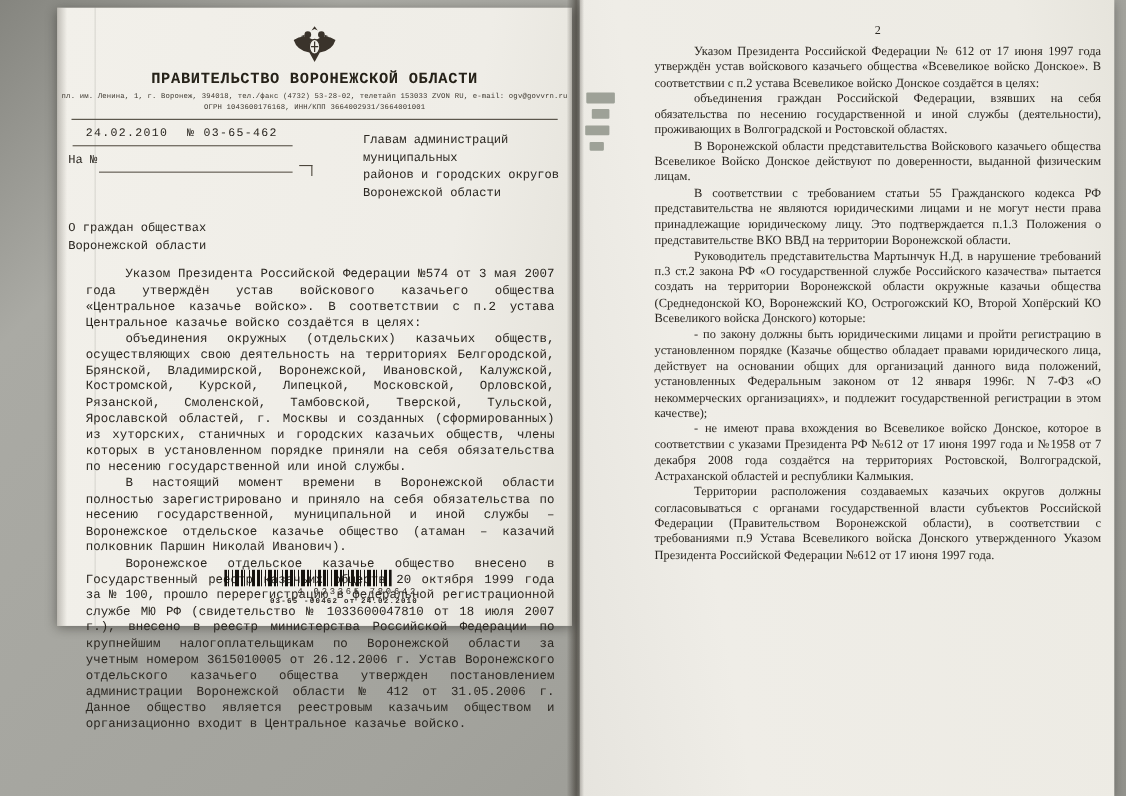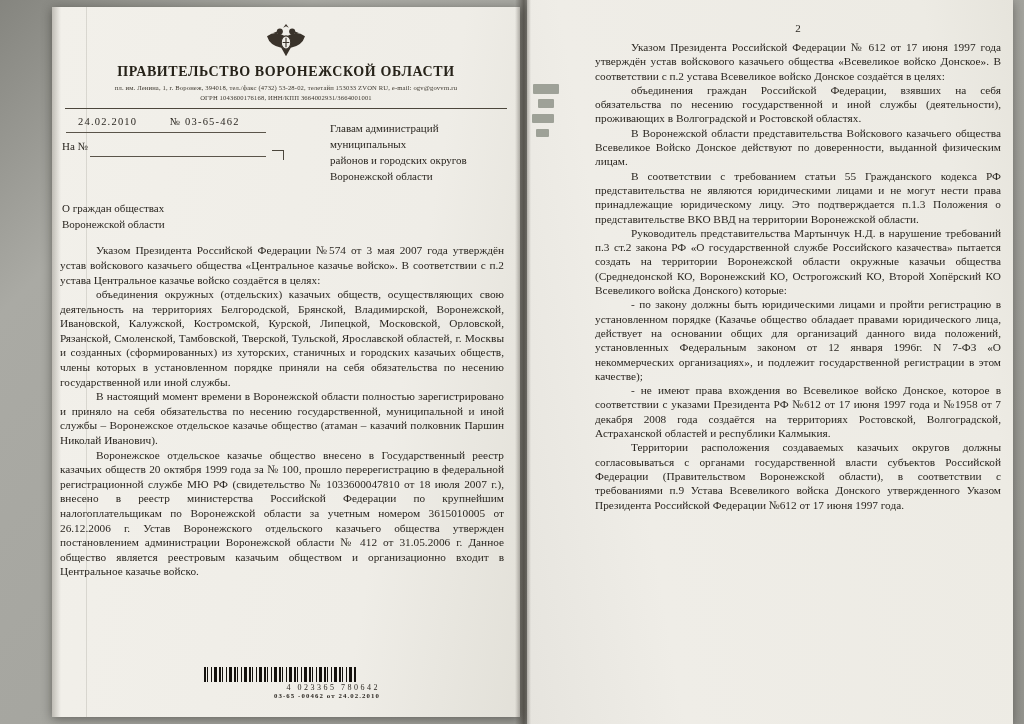--- a/index.html
+++ b/index.html
@@ -1,22 +1,22 @@
 <!DOCTYPE html>
 <html><head>
 <meta charset="utf-8">
 <style>
   html,body{margin:0;padding:0;background:#8f8f8b;}
   .scan{position:relative;width:1024px;height:724px;overflow:hidden;
         background:linear-gradient(135deg,#85857f,#aaaaa4 18%,#a3a39d 60%,#93938d);
         font-family:"Liberation Serif", serif;color:#2a2620;}
   .page{position:absolute;}
-  .page-left{left:52px;top:7px;width:468px;height:710px;
+  .page-left{left:52px;top:7px;width:468px;height:562px;
         background:linear-gradient(100deg,#f2f0ea 0%,#efede7 70%,#e2e0d8 100%);
-        box-shadow:0 2px 10px rgba(20,18,14,.45);}
+        box-shadow:0 2px 10px rgba(20,18,14,.45);font-family:Liberation Mono, monospace;}
   .page-right{left:527px;top:0;width:486px;height:724px;
         background:linear-gradient(80deg,#e6e4de 0%,#efede7 26%,#edebe4 85%,#e6e4dc 100%);
         box-shadow:0 2px 10px rgba(20,18,14,.4);}
   .spine{position:absolute;left:515px;top:0;width:16px;height:724px;z-index:5;
         background:linear-gradient(90deg,rgba(0,0,0,0),rgba(40,35,28,.5) 55%,rgba(0,0,0,0));}
   .edge-shadow{position:absolute;left:0;top:0;width:9px;height:100%;
         background:linear-gradient(90deg,rgba(60,55,45,.28),rgba(0,0,0,0));}
   .crease{position:absolute;left:34px;top:0;width:1px;height:100%;background:rgba(90,85,72,.16);}
 
   
@@ -33,21 +33,21 @@
   .ref-line1{position:absolute;left:4px;top:19px;width:200px;border-bottom:1px solid #5a544a;}
   .ref-reply{position:absolute;left:0;top:27px;font-size:11px;}
   .ref-line2{position:absolute;left:28px;top:43px;width:176px;border-bottom:1px solid #5a544a;}
   .corner{position:absolute;left:210px;top:37px;width:11px;height:9px;
         border-top:1.5px solid #4c463c;border-right:1.5px solid #4c463c;}
   .addressee{position:absolute;left:268px;top:8px;width:195px;font-size:11px;line-height:1.45;}
 
   .preline{white-space:pre-line;}
   .subject{margin:14px 0 0 10px;font-size:11px;line-height:1.45;}
 
-  .body{margin:10px 16px 0 8px;font-size:11.3px;line-height:14.6px;text-align:justify;}
+  .body{margin:10px 16px 0 26px;font-size:11.3px;line-height:14.6px;text-align:justify;}
   .body p{margin:0;text-indent:36px;}
   .page-right .body{margin:6px 12px 0 68px;line-height:14.3px;}
 
   .pageno{margin-top:22px;text-align:center;font-size:11px;padding-left:56px;}
 
   
   .barcode{position:absolute;left:128px;bottom:18px;width:200px;text-align:right;}
   .bars{height:15px;width:152px;margin:0 auto;
         background:repeating-linear-gradient(90deg,#15120e 0 2px,rgba(0,0,0,0) 2px 3px,
         #15120e 3px 4px,rgba(0,0,0,0) 4px 7px,#15120e 7px 8px,rgba(0,0,0,0) 8px 10px,

